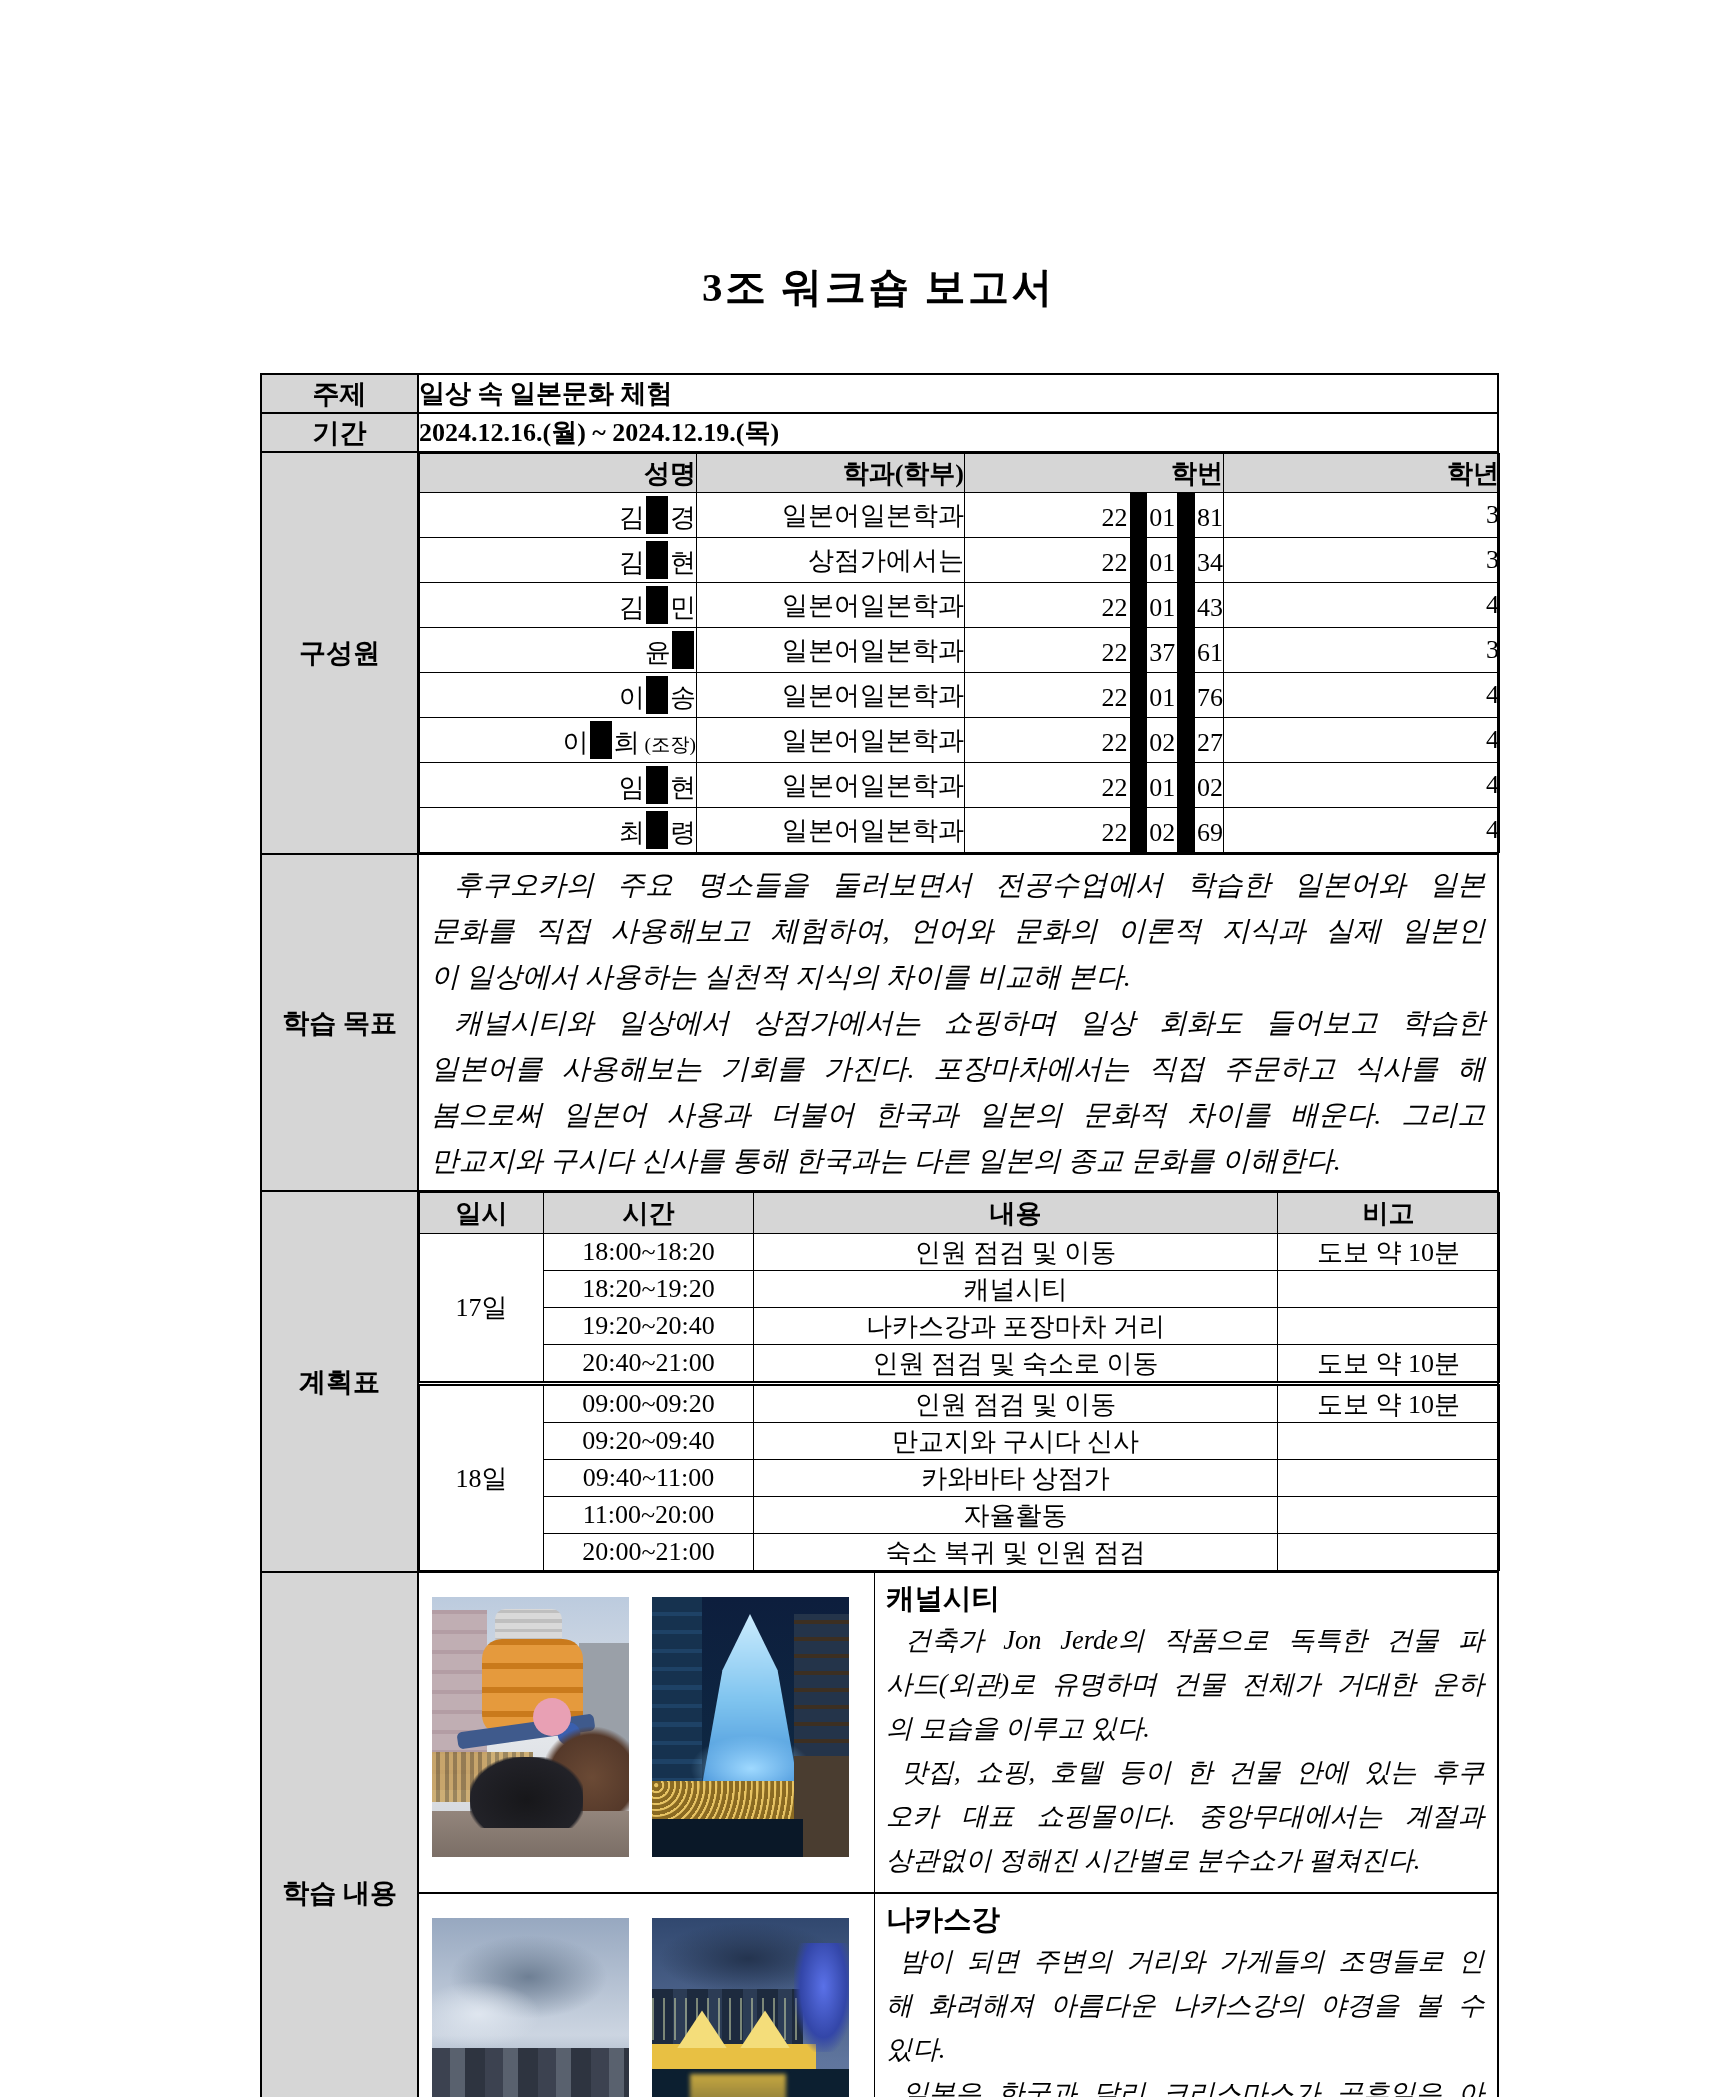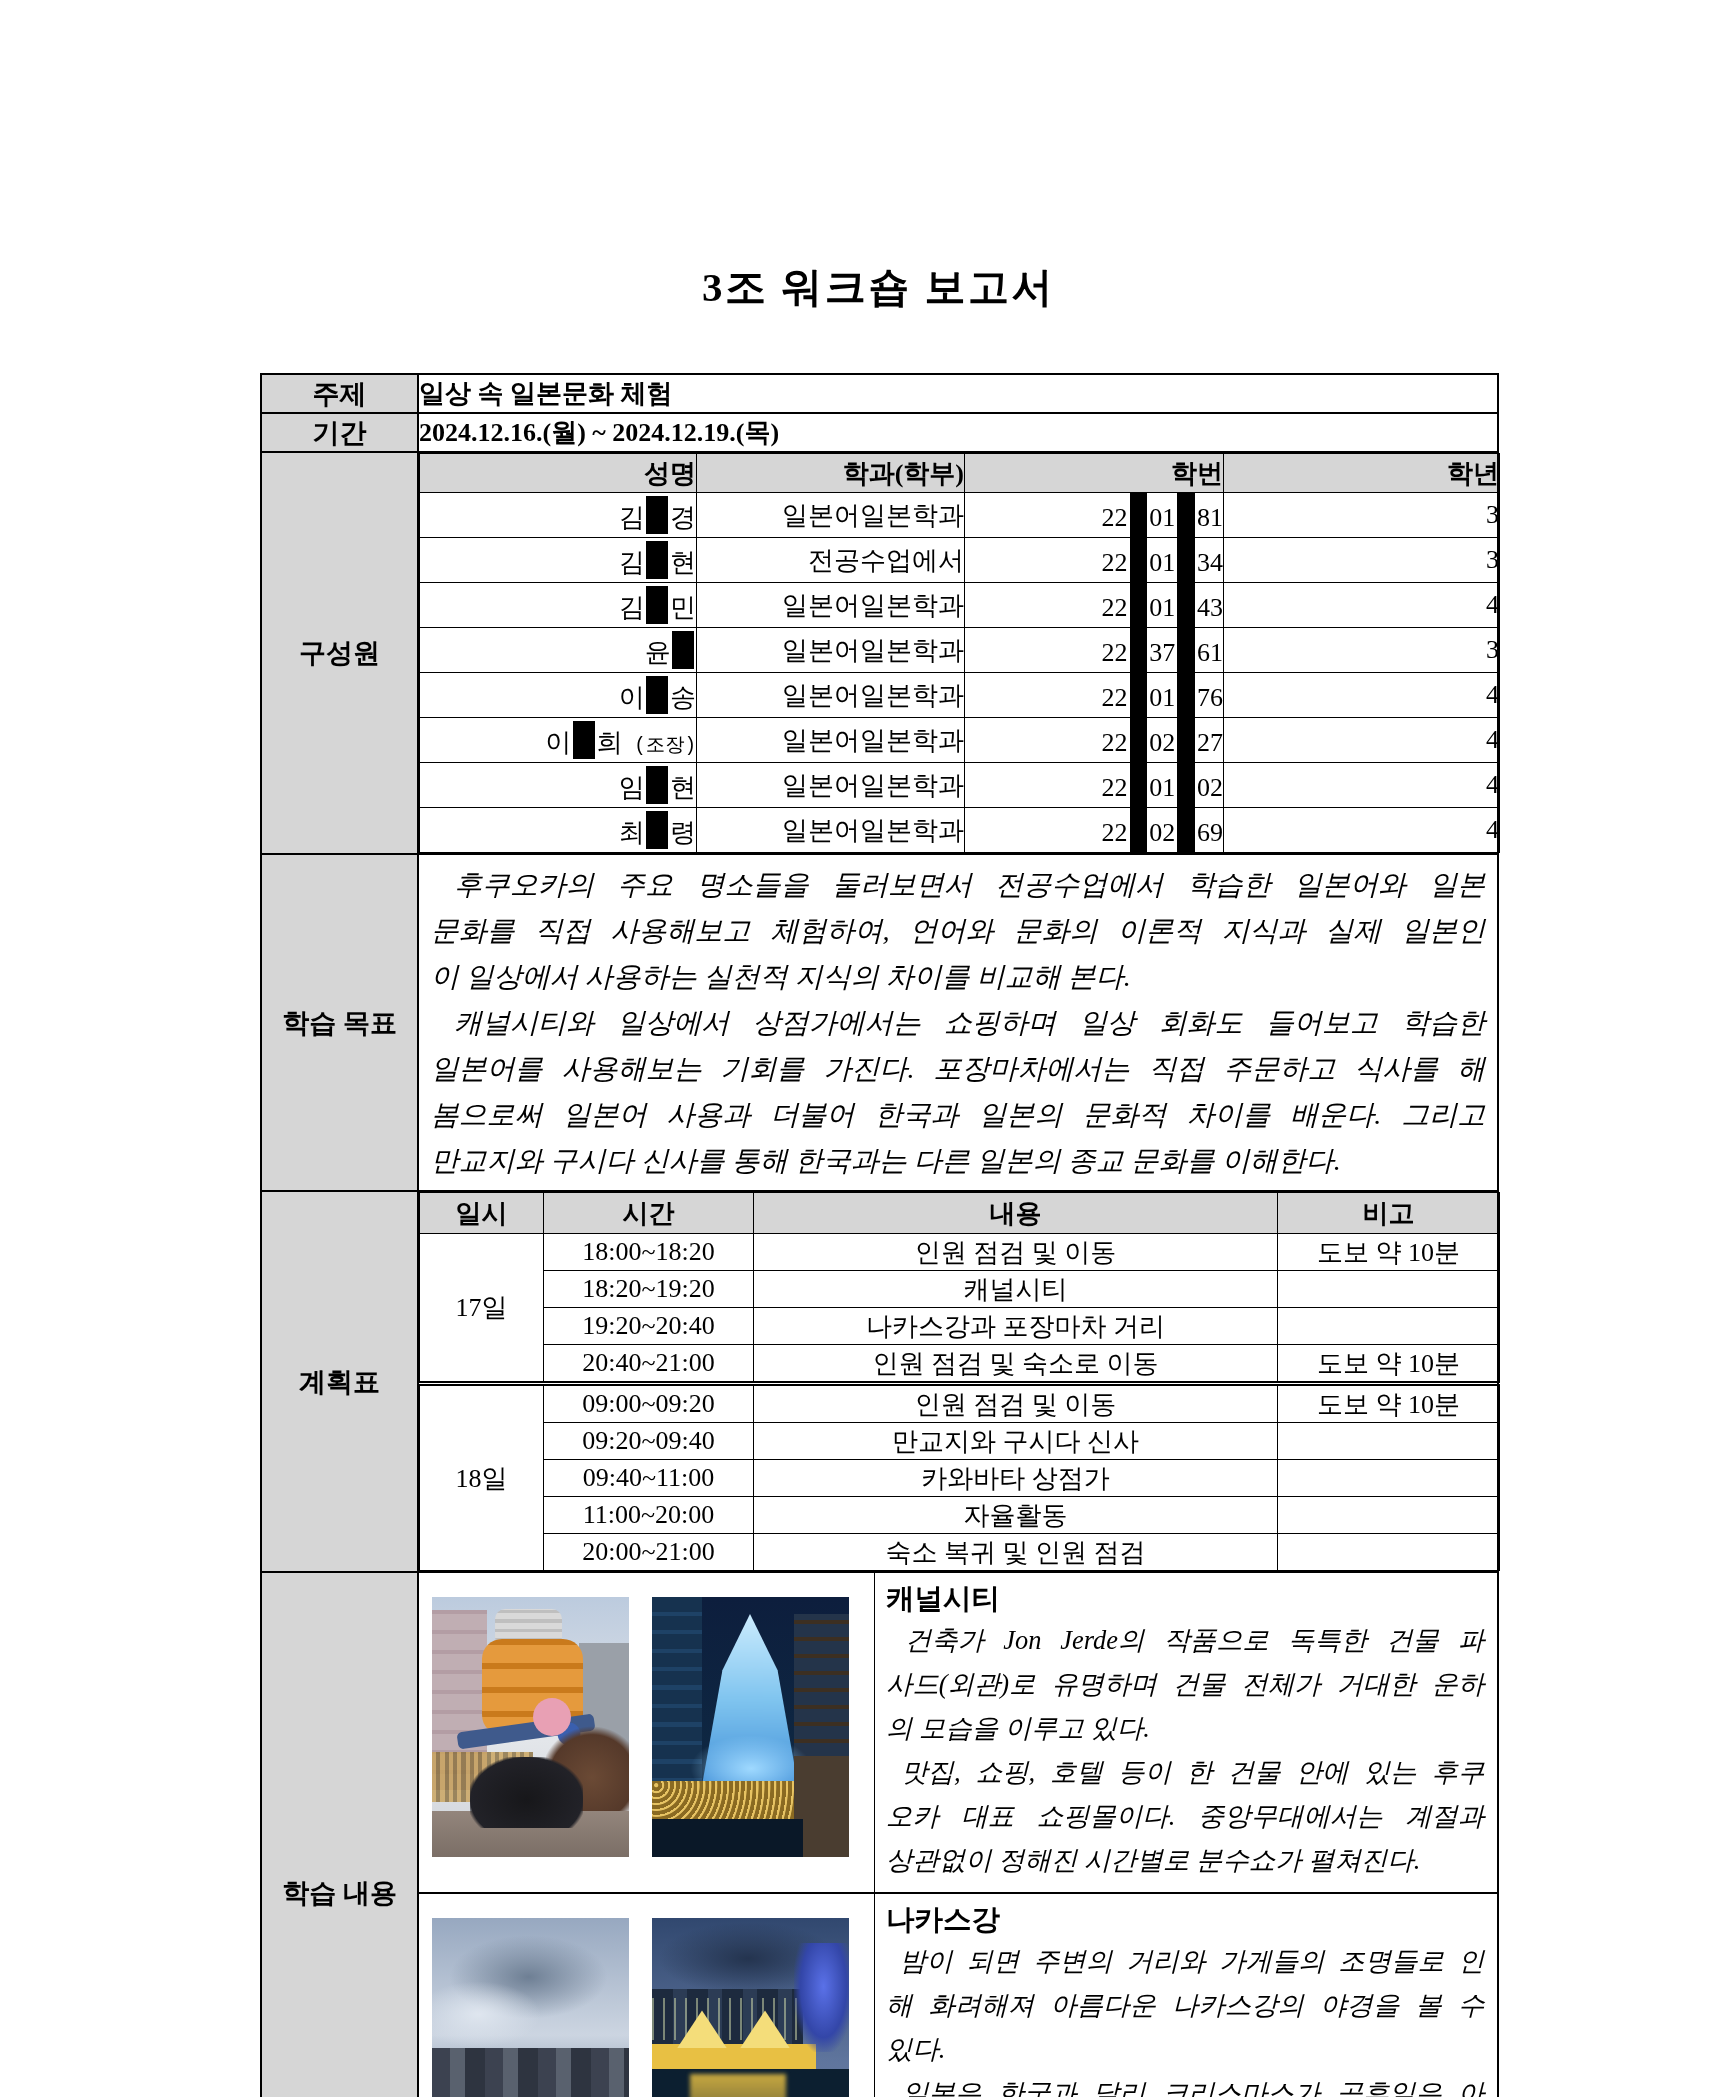--- a/index.html
+++ b/index.html
@@ -11,21 +11,21 @@
   td.val{font-size:26px;text-align:left;padding:2.5px 4.2px 2.5px 15px;height:37px;font-weight:bold;}
   table.inner{width:100%;border-collapse:collapse;table-layout:fixed;}
   table.inner td,table.inner th{border:1.7px solid #000;font-size:26px;text-align:center;vertical-align:middle;padding:0;}
   table.inner th{background:#d6d6d6;font-weight:bold;}
   table.members td,table.members th{height:38px;text-align:right;}
   table.plan th{height:40px;}
   table.plan td{height:36px;}
   tr.day-split>td{border-top:5px double #000;}
   .redact{display:inline-block;width:22px;height:38px;background:#000;vertical-align:-8.4px;margin:0 1.7px;}
   .redact-id{display:inline-block;width:17.6px;height:44px;background:#000;vertical-align:-11px;margin:0 2.1px;}
-  .suffix{font-size:19.3px;font-family:Liberation Mono, monospace;}
+  .suffix{font-size:19.3px;}
   .para{padding:6.7px 11.7px 6.7px 11.7px;}
   .line{font-size:28px;line-height:46px;white-space:pre-wrap;font-style:italic;}
   .fill{text-align:justify;text-align-last:justify;}
   .split{display:flex;width:100%;height:319px;}
   .photos{width:455px;border-right:1.7px solid #000;position:relative;flex:none;}
   .cont-text{flex:1;padding:5.9px 12.6px 0 11px;}
   .cont-head{font-size:28.5px;font-weight:bold;line-height:39px;}
   .cont-text .line{font-size:26.4px;line-height:44px;}
   .photo{position:absolute;width:197px;height:260px;top:24px;overflow:hidden;background:#ccc;}
   .photo.p1{left:13.4px;}
@@ -106,21 +106,21 @@
               <th>학년</th>
             </tr>
             <tr>
               <td><span>김</span><span class="redact"></span><span>경</span></td>
               <td>일본어일본학과</td>
               <td><span>22</span><span class="redact-id"></span><span>01</span><span class="redact-id"></span><span>81</span></td>
               <td>3</td>
             </tr>
             <tr>
               <td><span>김</span><span class="redact"></span><span>현</span></td>
-              <td>전공수업에서</td>
+              <td>상점가에서는</td>
               <td><span>22</span><span class="redact-id"></span><span>01</span><span class="redact-id"></span><span>34</span></td>
               <td>3</td>
             </tr>
             <tr>
               <td><span>김</span><span class="redact"></span><span>민</span></td>
               <td>일본어일본학과</td>
               <td><span>22</span><span class="redact-id"></span><span>01</span><span class="redact-id"></span><span>43</span></td>
               <td>4</td>
             </tr>
             <tr>

